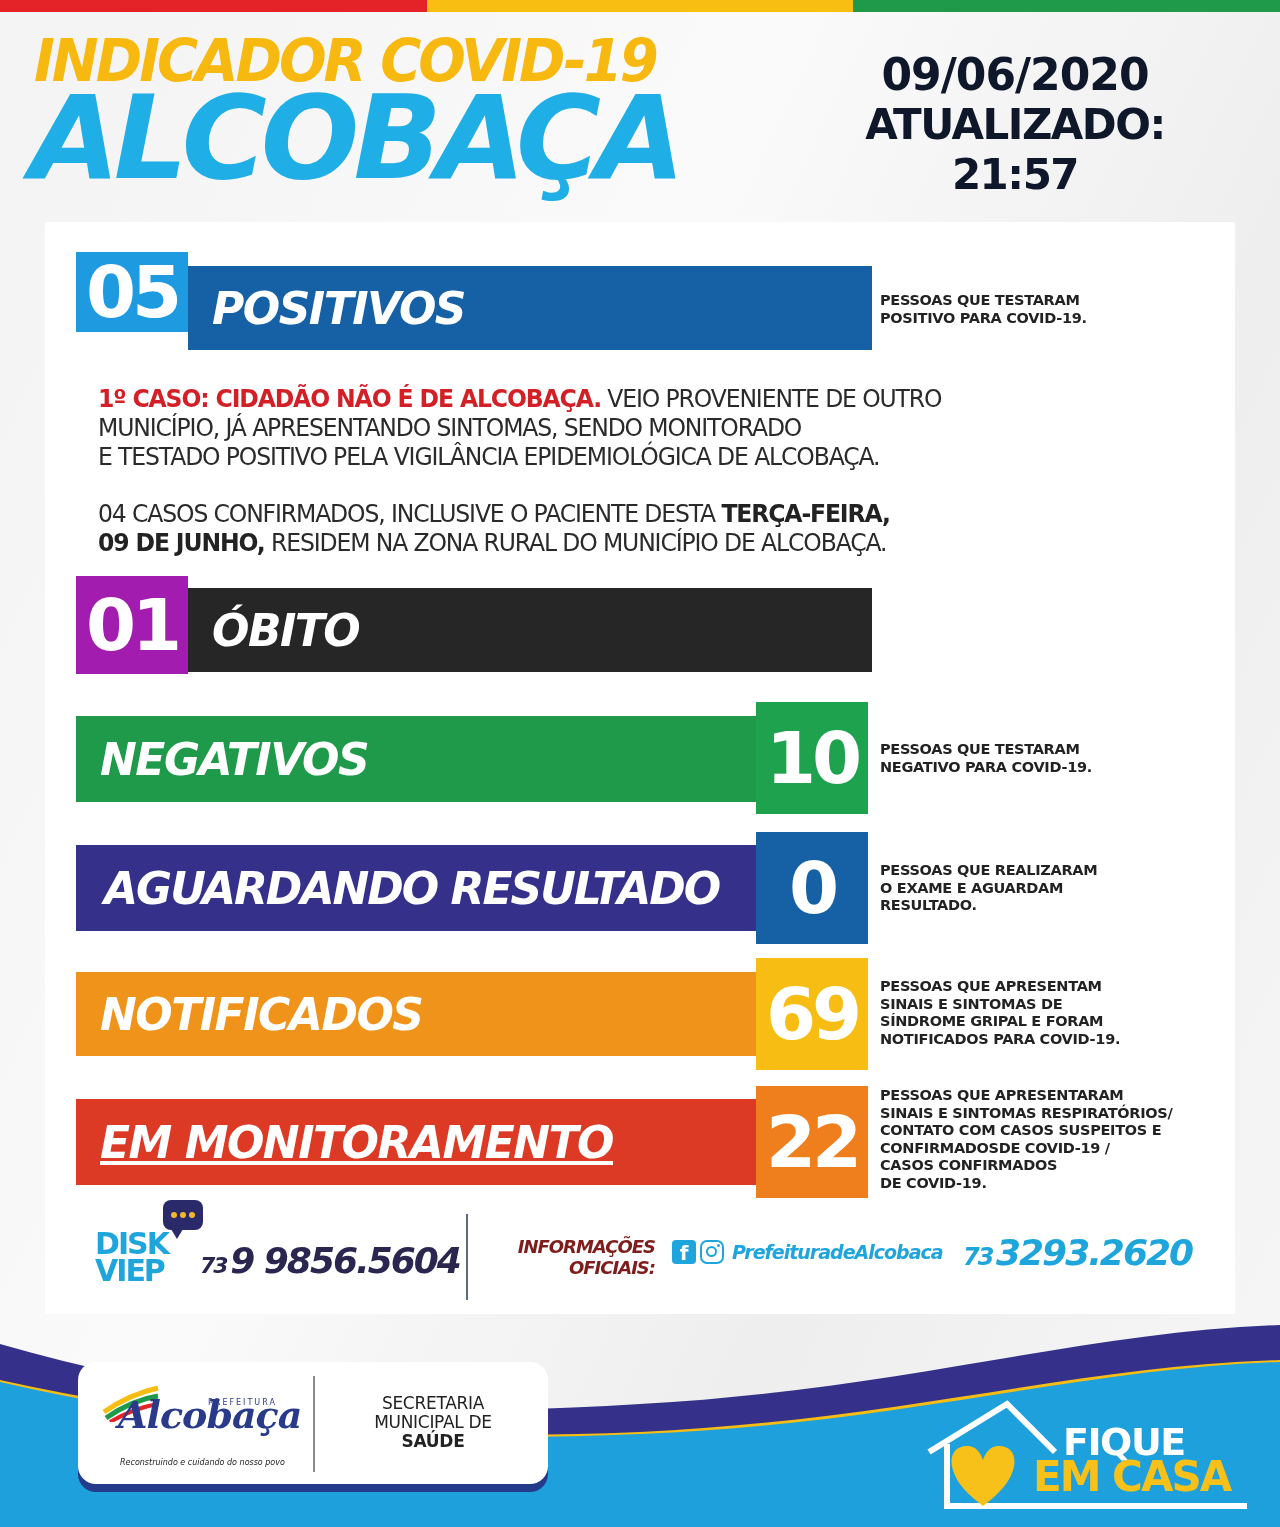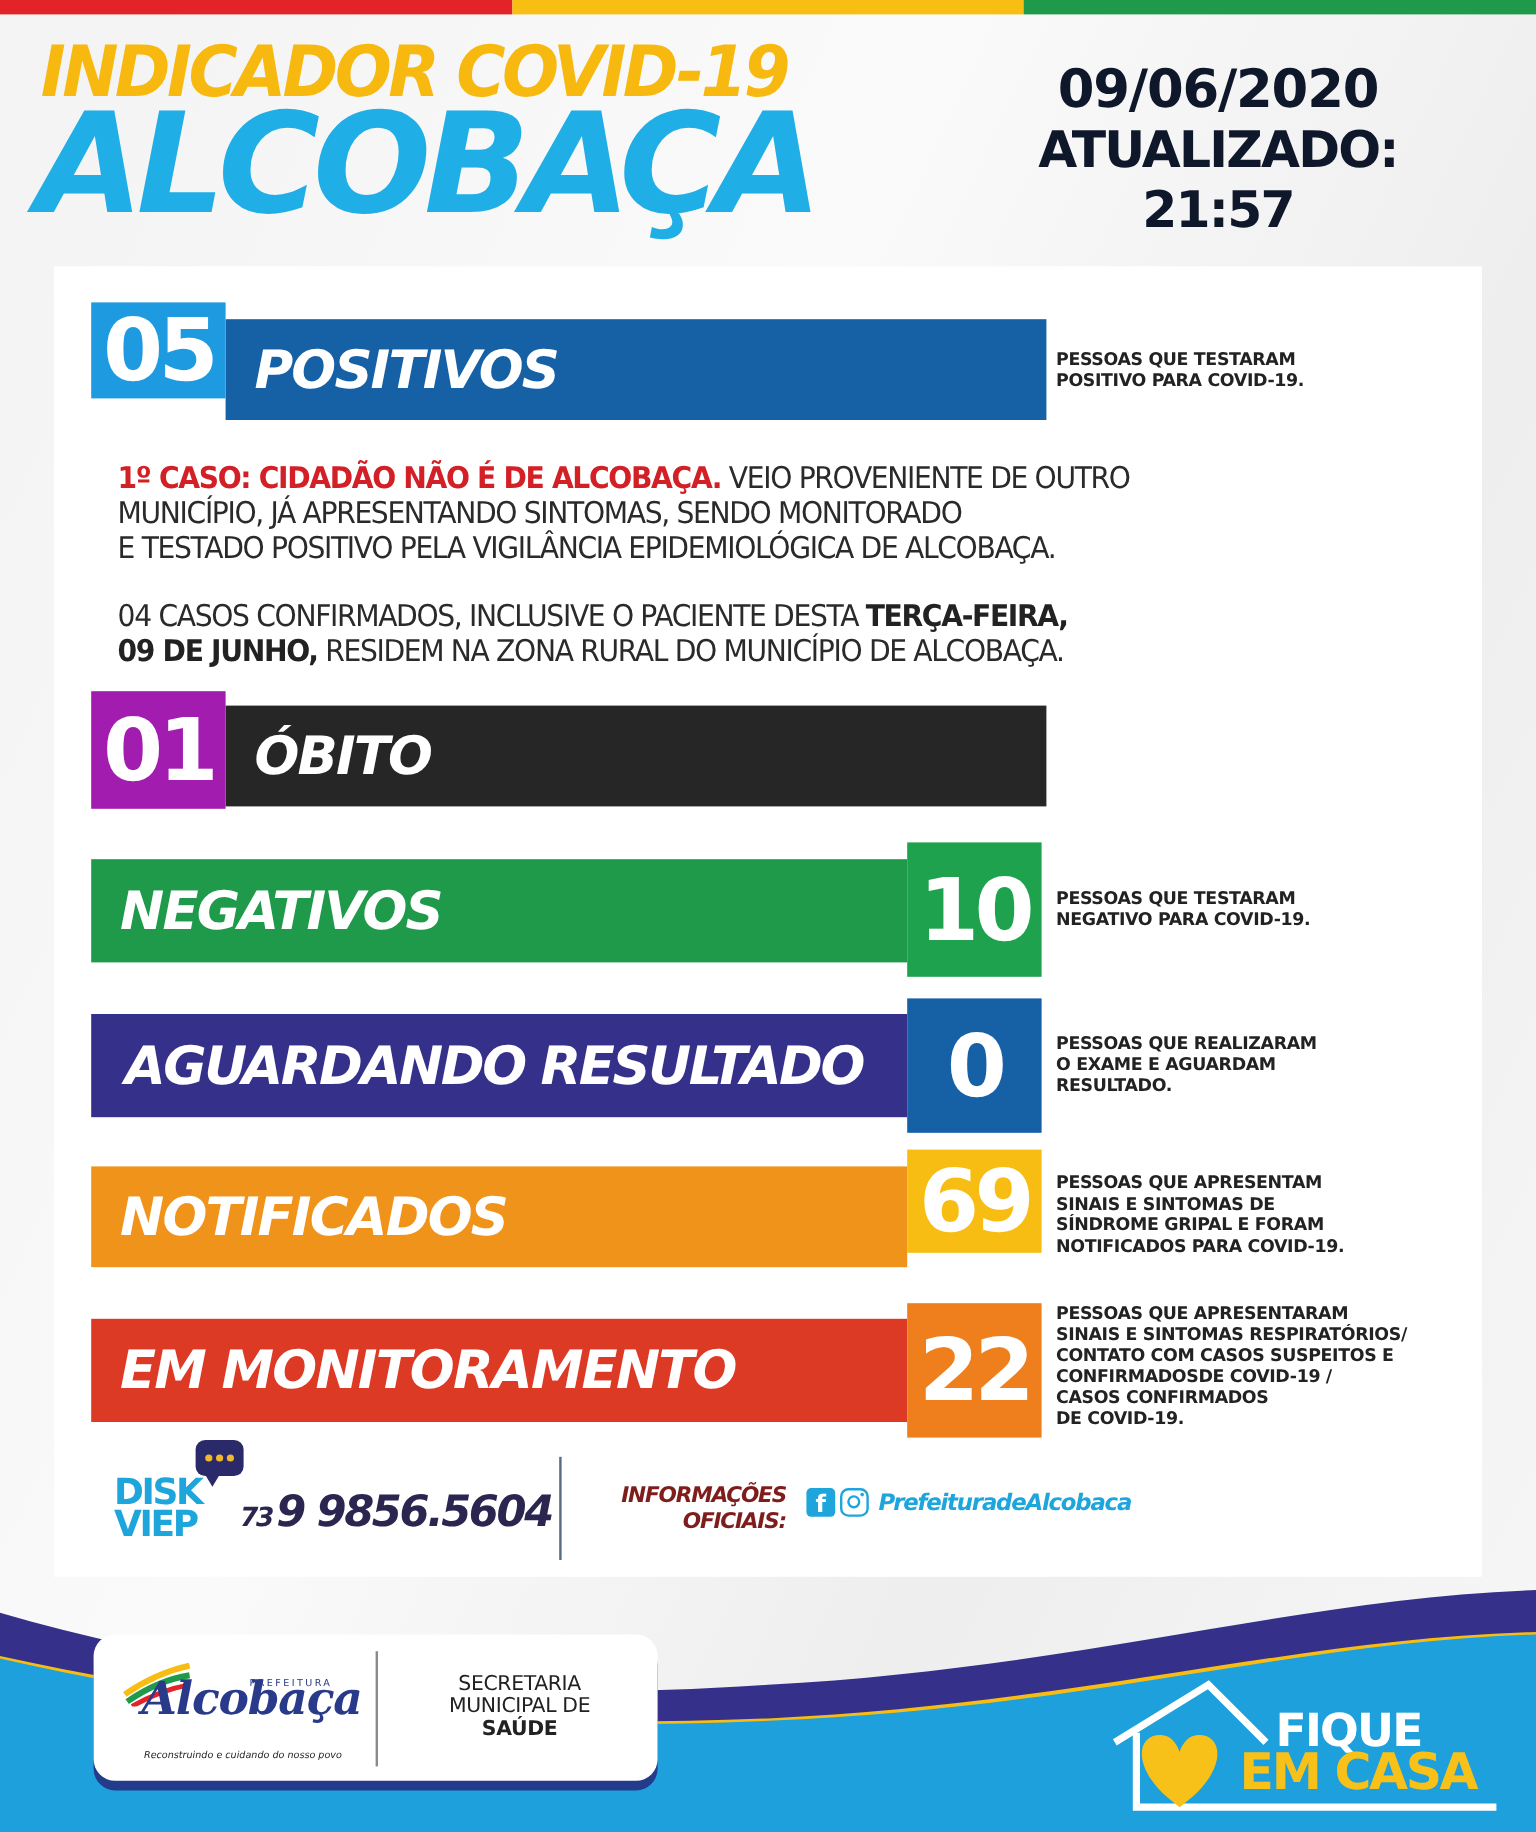--- a/index.html
+++ b/index.html
@@ -145,30 +145,30 @@
 <div class="numbox" style="left:756px; top:832px; width:112px; height:112px; background:#1660a6;">0</div>
 <div class="desc" style="top:862px;">
   <div>PESSOAS QUE REALIZARAM</div>
   <div>O EXAME E AGUARDAM</div>
   <div>RESULTADO.</div>
 </div>
 
 <div class="bar" style="left:76px; top:972px; width:680px; height:84px; background:#f0931a;">
   <span class="bar-label" style="margin-left:24px;">NOTIFICADOS</span>
 </div>
-<div class="numbox" style="left:756px; top:958px; width:112px; height:86px; background:#f7bd12;">69</div>
+<div class="numbox" style="left:756px; top:958px; width:112px; height:112px; background:#f7bd12;">69</div>
 <div class="desc" style="top:978px;">
   <div>PESSOAS QUE APRESENTAM</div>
   <div>SINAIS E SINTOMAS DE</div>
   <div>SÍNDROME  GRIPAL E FORAM</div>
   <div>NOTIFICADOS PARA COVID-19.</div>
 </div>
 
 <div class="bar" style="left:76px; top:1099px; width:680px; height:86px; background:#dd3a26;">
-  <span class="bar-label" style="margin-left:24px;">EM MONITORAMENTO</span>
+  <span class="bar-label" style="margin-left:24px;text-decoration:underline;">EM MONITORAMENTO</span>
 </div>
 <div class="numbox" style="left:756px; top:1086px; width:112px; height:112px; background:#ee7f1c;">22</div>
 <div class="desc" style="top:1087px;">
   <div>PESSOAS QUE APRESENTARAM</div>
   <div>SINAIS E SINTOMAS RESPIRATÓRIOS/</div>
   <div>CONTATO COM CASOS SUSPEITOS E</div>
   <div>CONFIRMADOSDE COVID-19 /</div>
   <div>CASOS CONFIRMADOS</div>
   <div>DE COVID-19.</div>
 </div>
@@ -189,20 +189,24 @@
   </div>
   <div class="vsep"></div>
   <div class="info-label">
     <div>INFORMAÇÕES</div>
     <div>OFICIAIS:</div>
   </div>
   <div class="social">
     <div class="fb">f</div>
     <div class="ig"></div>
     <span class="handle">PrefeituradeAlcobaca</span>
+  </div>
+  <div class="phone2">
+    <span class="pre">73</span>
+    <span class="num">3293.2620</span>
   </div>
 </div>
 
 <svg class="wave" viewBox="0 0 1280 207" preserveAspectRatio="none">
   <path d="M0,30 C200,90 400,110 640,95 C900,80 1080,20 1280,15 L1280,207 L0,207 Z" fill="#f7bd12"></path>
   <path d="M0,24 C200,82 400,100 640,84 C900,70 1080,12 1280,5 L1280,40 C1080,45 900,100 640,112 C400,122 200,104 0,60 Z" fill="#35318a"></path>
   <path d="M0,62 C200,108 400,124 640,114 C900,104 1080,48 1280,42 L1280,207 L0,207 Z" fill="#1ea0dc"></path>
 </svg>
 
 <div class="logo-card">

